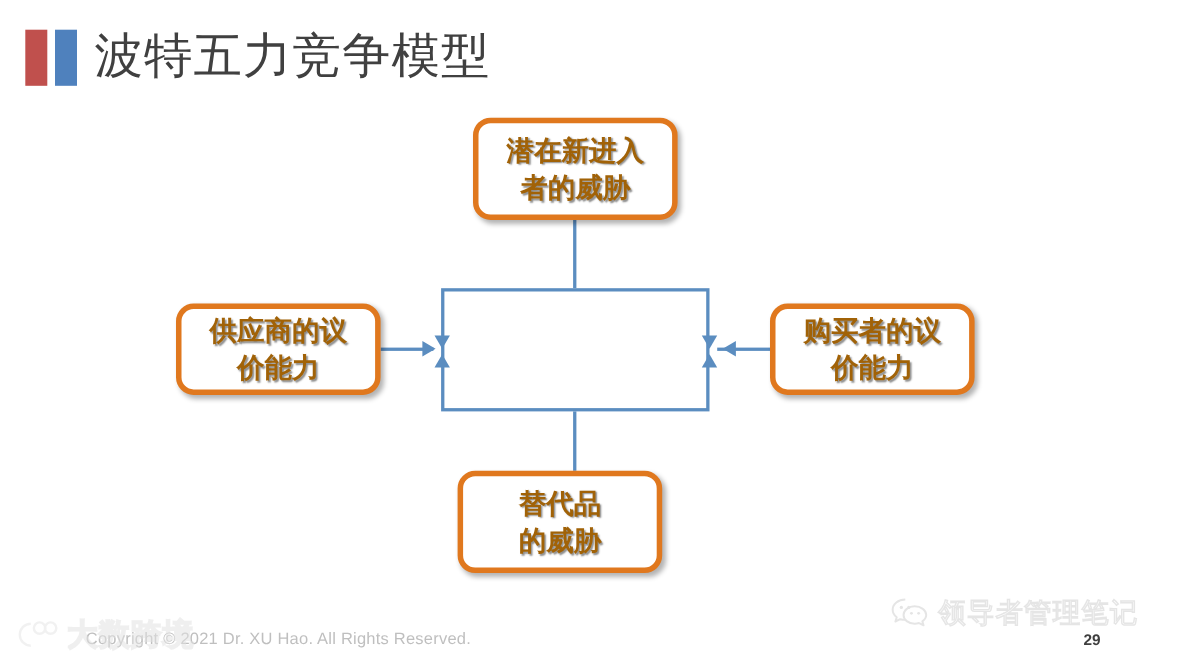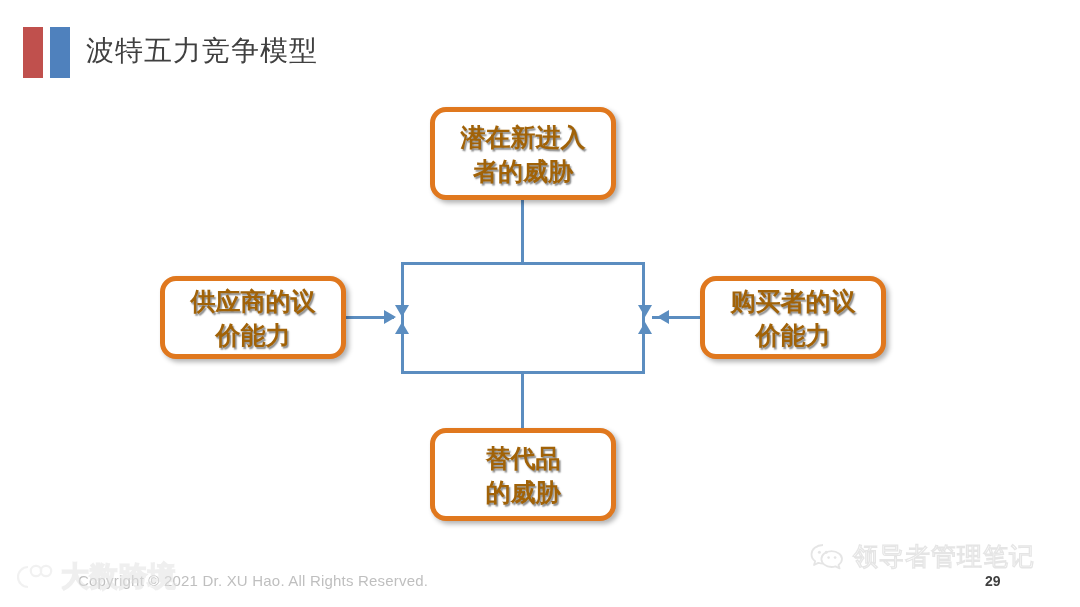--- a/index.html
+++ b/index.html
@@ -27,21 +27,21 @@
     width: 48px; height: 51px;
     display: flex;
     gap: 7px;
   }
   #title-accent .bar { width: 20px; height: 51px; }
   #title-accent .bar-red  { background: #C0504D; }
   #title-accent .bar-blue { background: #4F81BD; }
   #page-title {
     position: absolute;
     left: 86px; top: 19px;
-    font-size: 28px;
+    font-size: 44px;
     line-height: 64px;
     color: #404040;
     font-weight: 400;
     letter-spacing: 1px;
     white-space: nowrap;
   }
 
   
   #diagram {
     position: absolute;
@@ -65,21 +65,21 @@
     font-size: 25px;
     line-height: 34px;
     font-weight: 700;
     white-space: pre-line;
     text-shadow: 1.5px 1.5px 1.5px rgba(0,0,0,0.45);
   }
   #box-entrants   { left: 430px; top: 17px;  width: 186px; height: 93px; }
   #box-suppliers  { left: 160px; top: 186px; width: 186px; height: 83px; }
   #box-rivalry    { left: 430px; top: 186px; width: 186px; height: 83px; }
   #box-buyers     { left: 700px; top: 186px; width: 186px; height: 83px; }
-  #box-substitutes{ left: 430px; top: 338px; width: 186px; height: 93px; }
+  #box-substitutes{ left: 416px; top: 338px; width: 186px; height: 93px; }
 
   
   #center-frame {
     position: absolute;
     left: 401px; top: 172px;
     width: 244px; height: 112px;
     box-sizing: border-box;
     border: 3px solid #5B8DC0;
     background: transparent;
   }

